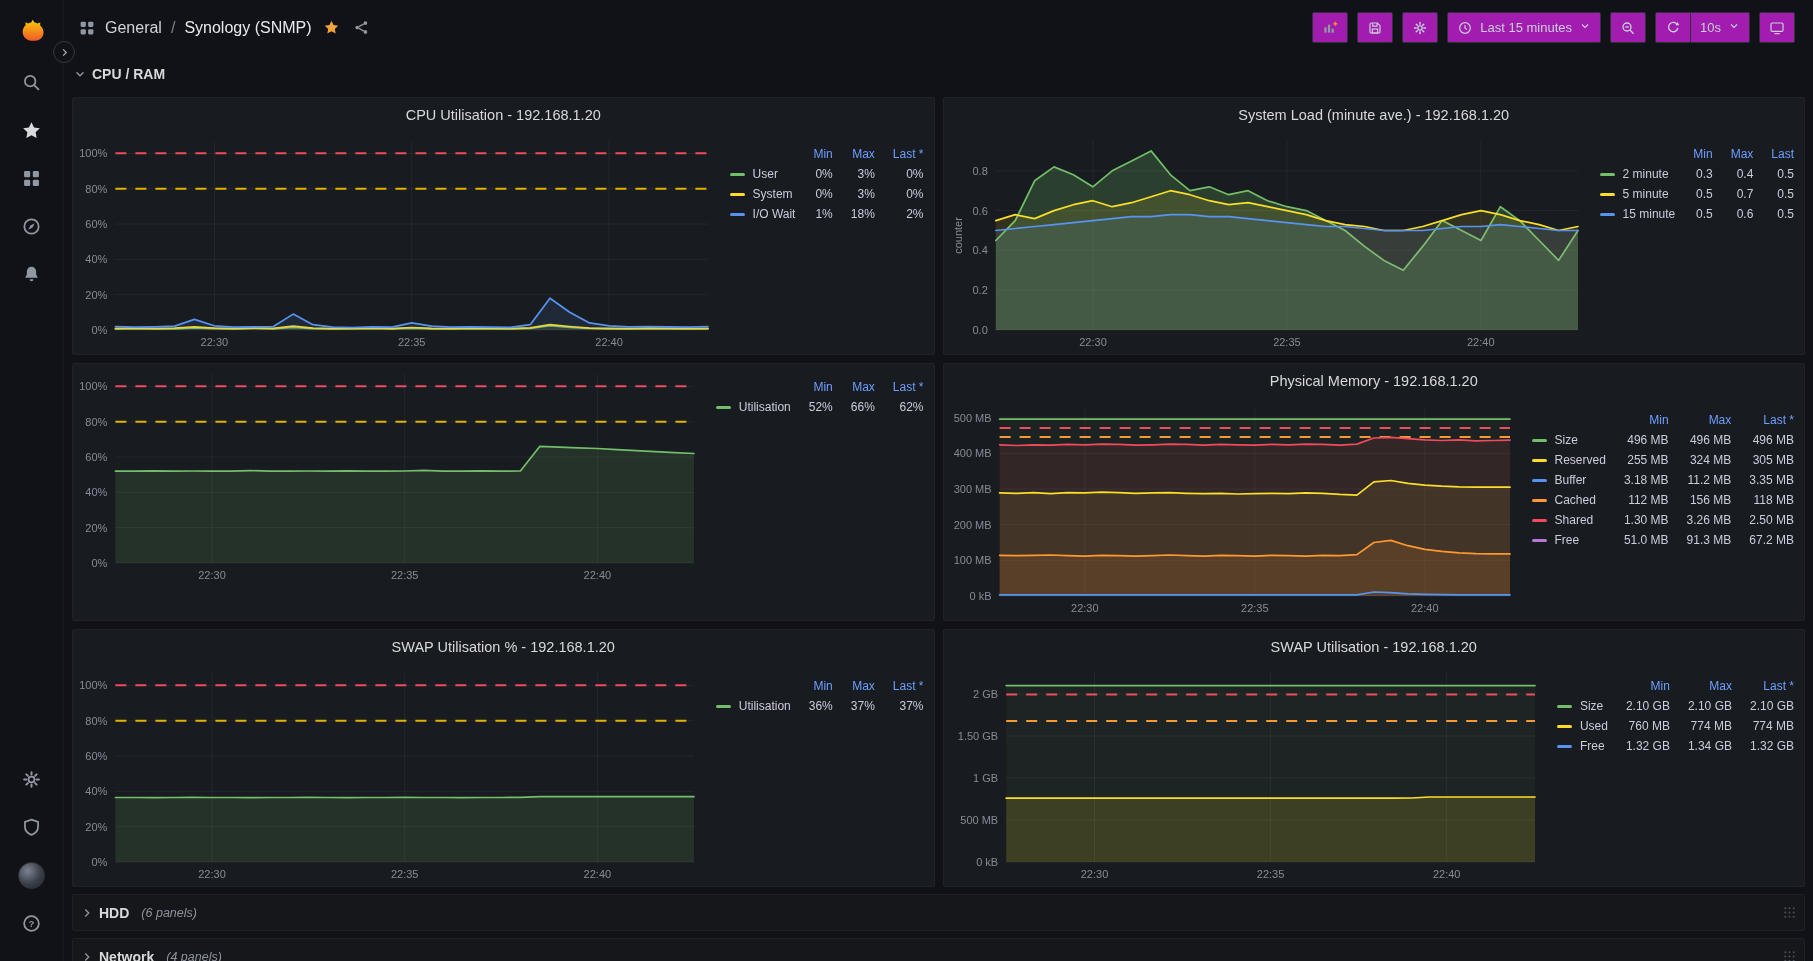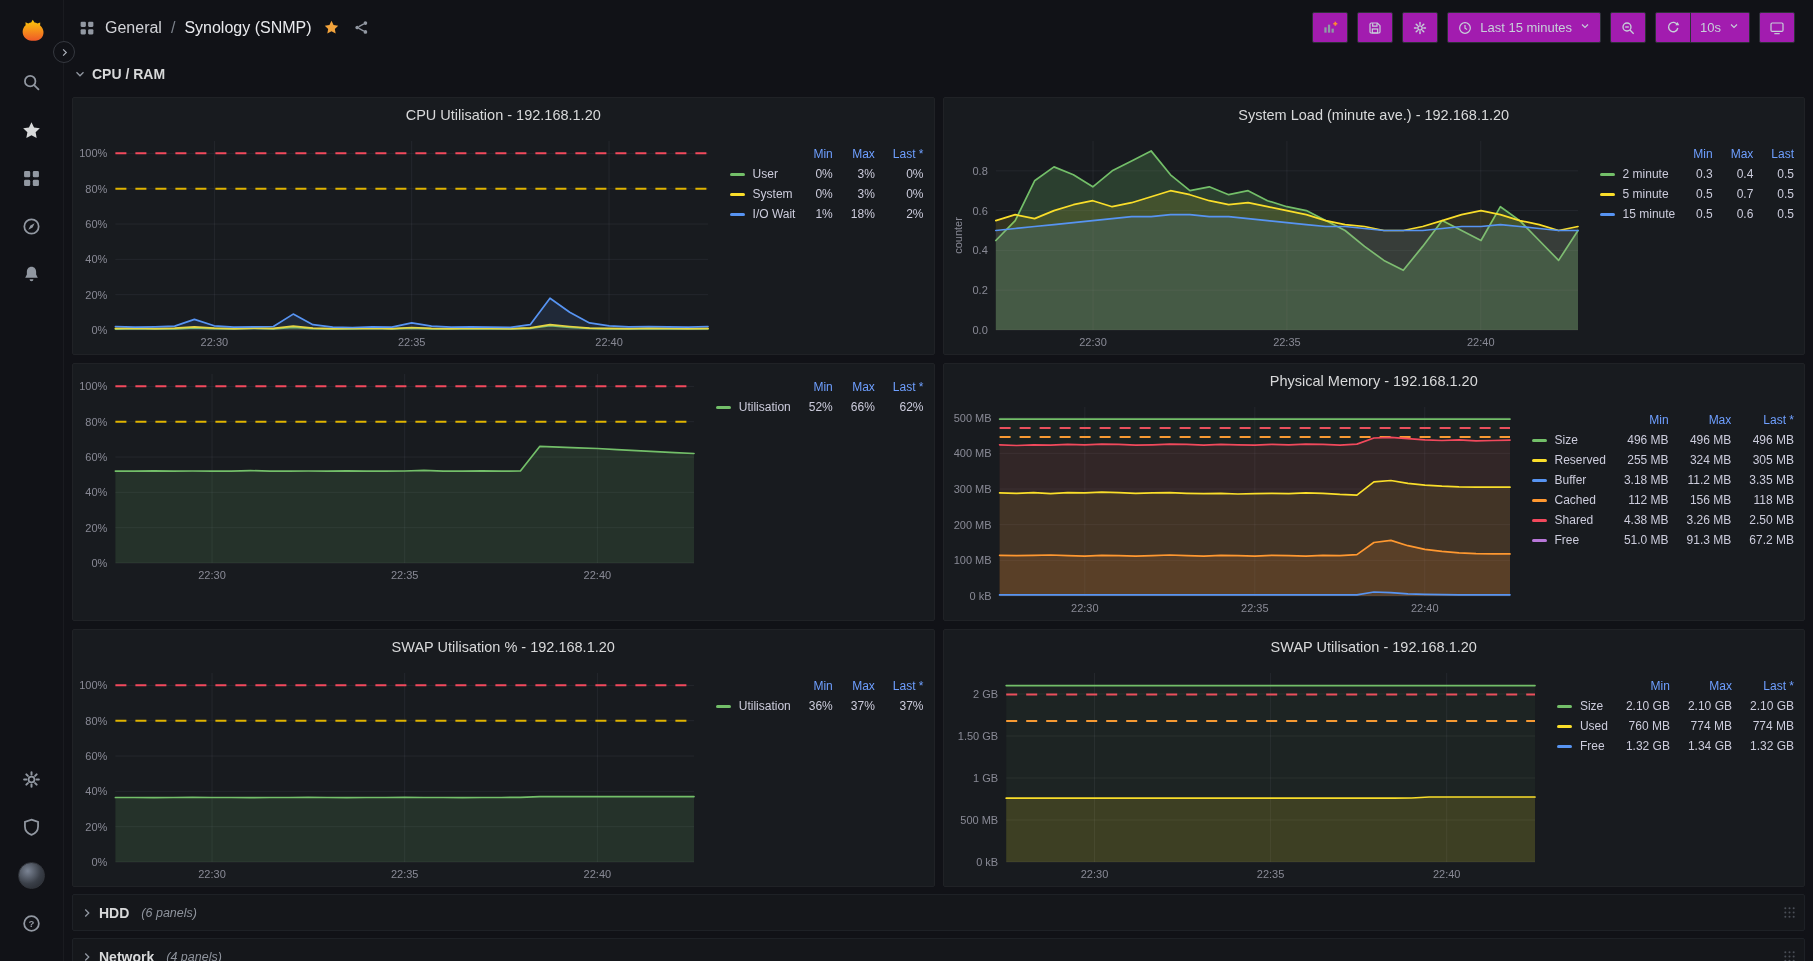--- a/index.html
+++ b/index.html
@@ -489,21 +489,21 @@
                   <i class="swatch" style="background: rgb(255, 152, 48);"></i>
                   <span>Cached</span>
                 </span>
                 <span class="lg-val">112 MB</span>
                 <span class="lg-val">156 MB</span>
                 <span class="lg-val">118 MB</span>
                 <span class="lg-name">
                   <i class="swatch" style="background: rgb(242, 73, 92);"></i>
                   <span>Shared</span>
                 </span>
-                <span class="lg-val">4.38 MB</span>
+                <span class="lg-val">1.30 MB</span>
                 <span class="lg-val">3.26 MB</span>
                 <span class="lg-val">2.50 MB</span>
                 <span class="lg-name">
                   <i class="swatch" style="background: rgb(184, 119, 217);"></i>
                   <span>Free</span>
                 </span>
                 <span class="lg-val">51.0 MB</span>
                 <span class="lg-val">91.3 MB</span>
                 <span class="lg-val">67.2 MB</span>
               </div>

